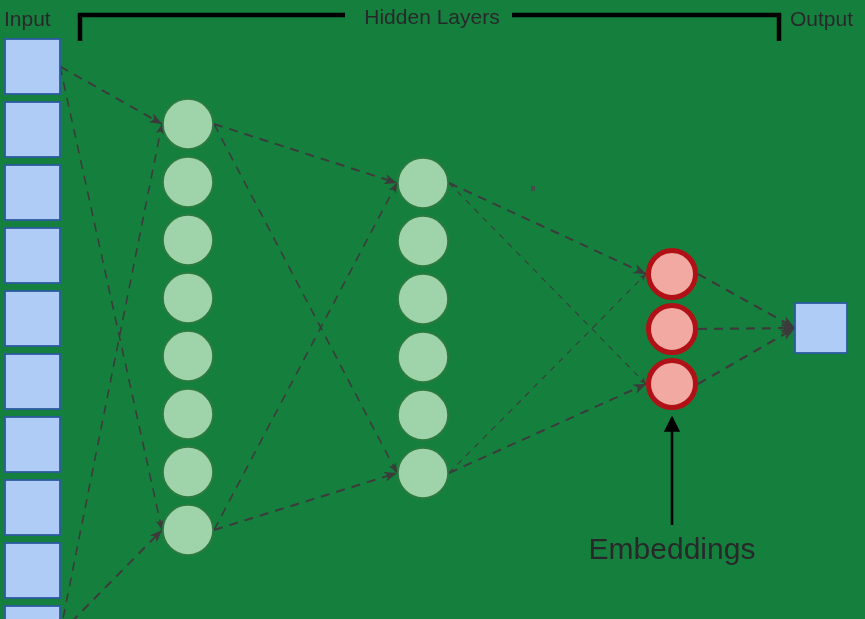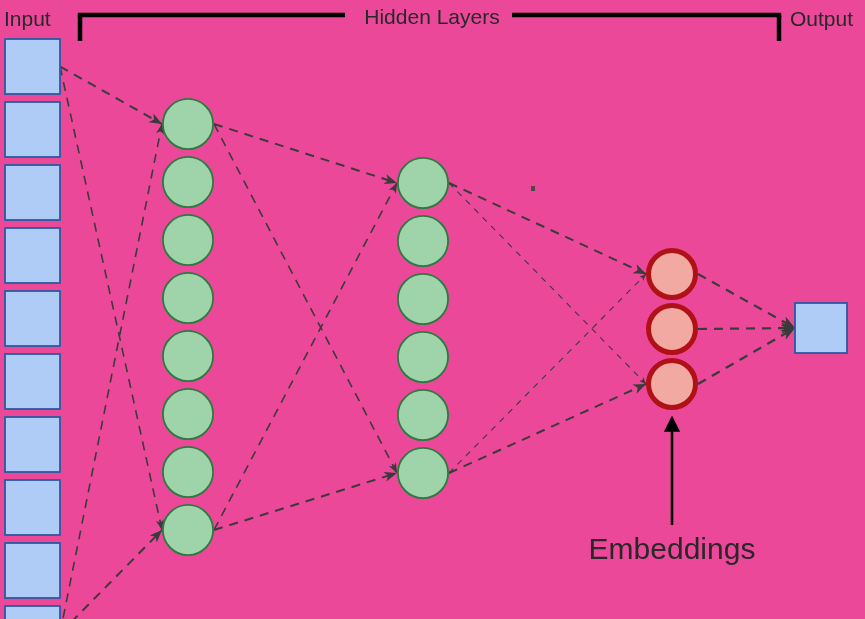--- a/index.html
+++ b/index.html
@@ -7,21 +7,21 @@
     padding: 0;
     background: #ffffff;
   }
   body {
     font-family: "Liberation Sans", sans-serif;
   }
   #diagram-root {
     position: relative;
     width: 865px;
     height: 619px;
-    background: #ec4899;
+    background: #15803d;
     overflow: hidden;
   }
   #nn-svg {
     position: absolute;
     left: 0;
     top: 0;
     width: 865px;
     height: 619px;
     display: block;
   }

